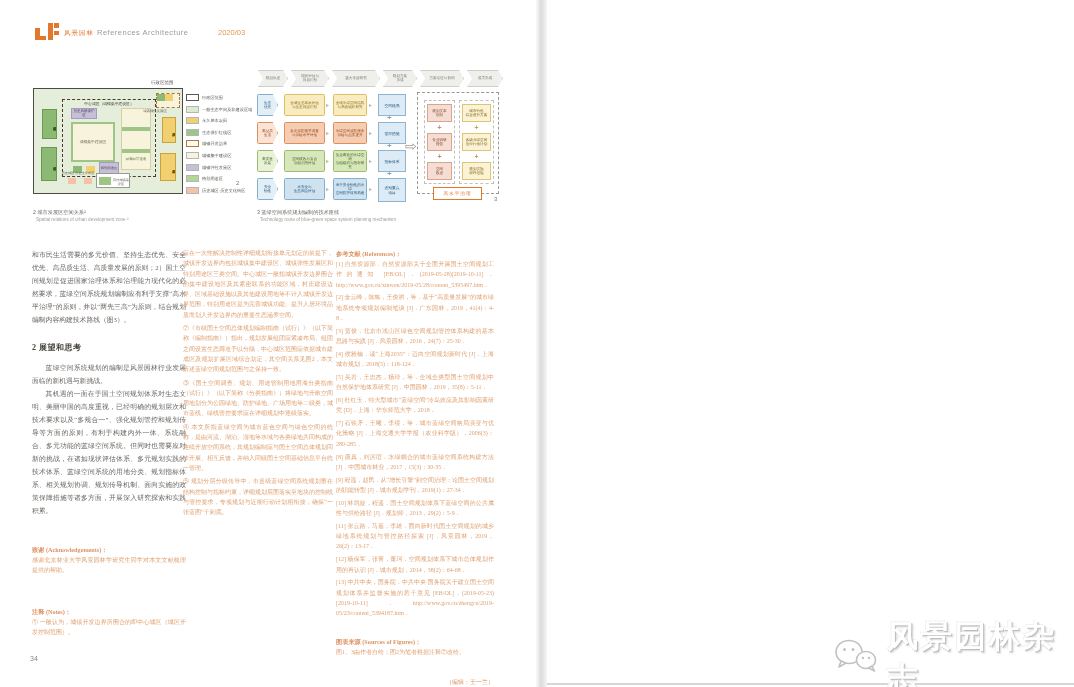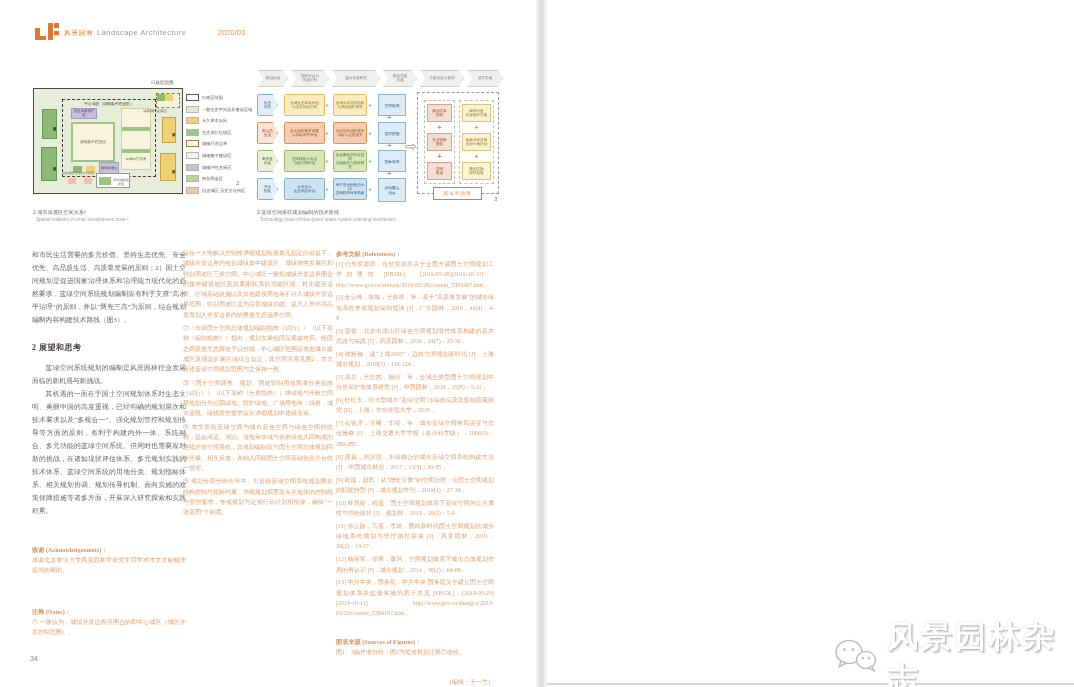--- a/index.html
+++ b/index.html
@@ -113,21 +113,21 @@
   <div class="abs hdr-logo">
     <svg width="24" height="17" viewBox="0 0 24 17">
       <rect x="0" y="5" width="5" height="12" fill="#e2772e"></rect>
       <rect x="0" y="13" width="11" height="4" fill="#e2772e"></rect>
       <rect x="13" y="0" width="5" height="17" fill="#e2772e"></rect>
       <rect x="19" y="0" width="5" height="5" fill="#e2772e"></rect>
       <rect x="19" y="8" width="5" height="4" fill="#e2772e"></rect>
     </svg>
   </div>
   <span class="abs hdr-cn">风景园林</span>
-  <span class="abs hdr-en">Landscape Architecture</span>
+  <span class="abs hdr-en">References Architecture</span>
   <span class="abs hdr-issue">2020/03</span>
 
   <div class="abs fig1">
     <span class="f1-admin">行政区范围</span>
     <div class="f1-box">
       <div class="blk green-bar v" style="left:8px;top:20px;width:15px;height:30px;">生态保护红线</div>
       <div class="blk green-bar v" style="left:7px;top:58px;width:16px;height:34px;">自然保护地</div>
       <div class="f1-core">
         <div class="f1-core-label">中心城区（城镇集中建设区）</div>
         <div class="blk purple" style="left:8px;top:8px;width:26px;height:11px;">历史风貌保护区</div>

